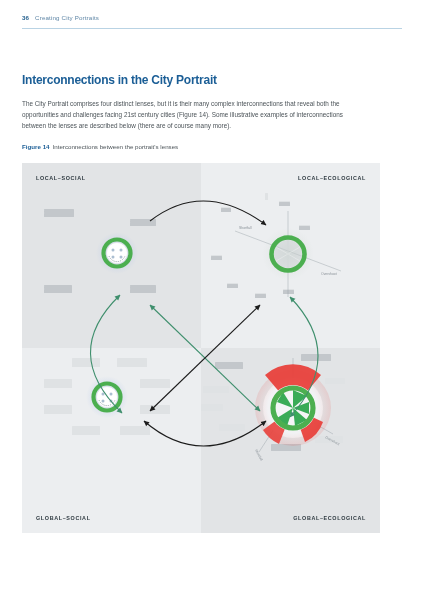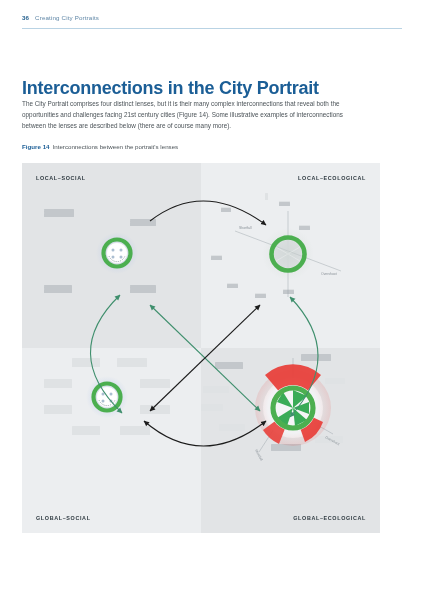--- a/index.html
+++ b/index.html
@@ -23,21 +23,21 @@
     font-size:6.2px;color:#5f86a6;letter-spacing:.15px;
   }
   .header-rule{
     position:absolute;left:22px;top:28px;width:380px;height:1.2px;
     background:#b9d3e4;
   }
 
   
   .doc-title{
     position:absolute;left:22px;top:66px;width:380px;
-    font-size:18px;font-weight:bold;color:#1b5e96;
+    font-size:12px;font-weight:bold;color:#1b5e96;
     letter-spacing:-.25px;line-height:1.12;
   }
 
   
   .body-copy{
     position:absolute;left:22px;top:93px;width:338px;
     font-size:6.35px;line-height:1.72;color:#4b5358;
     letter-spacing:.02px;
   }
 

